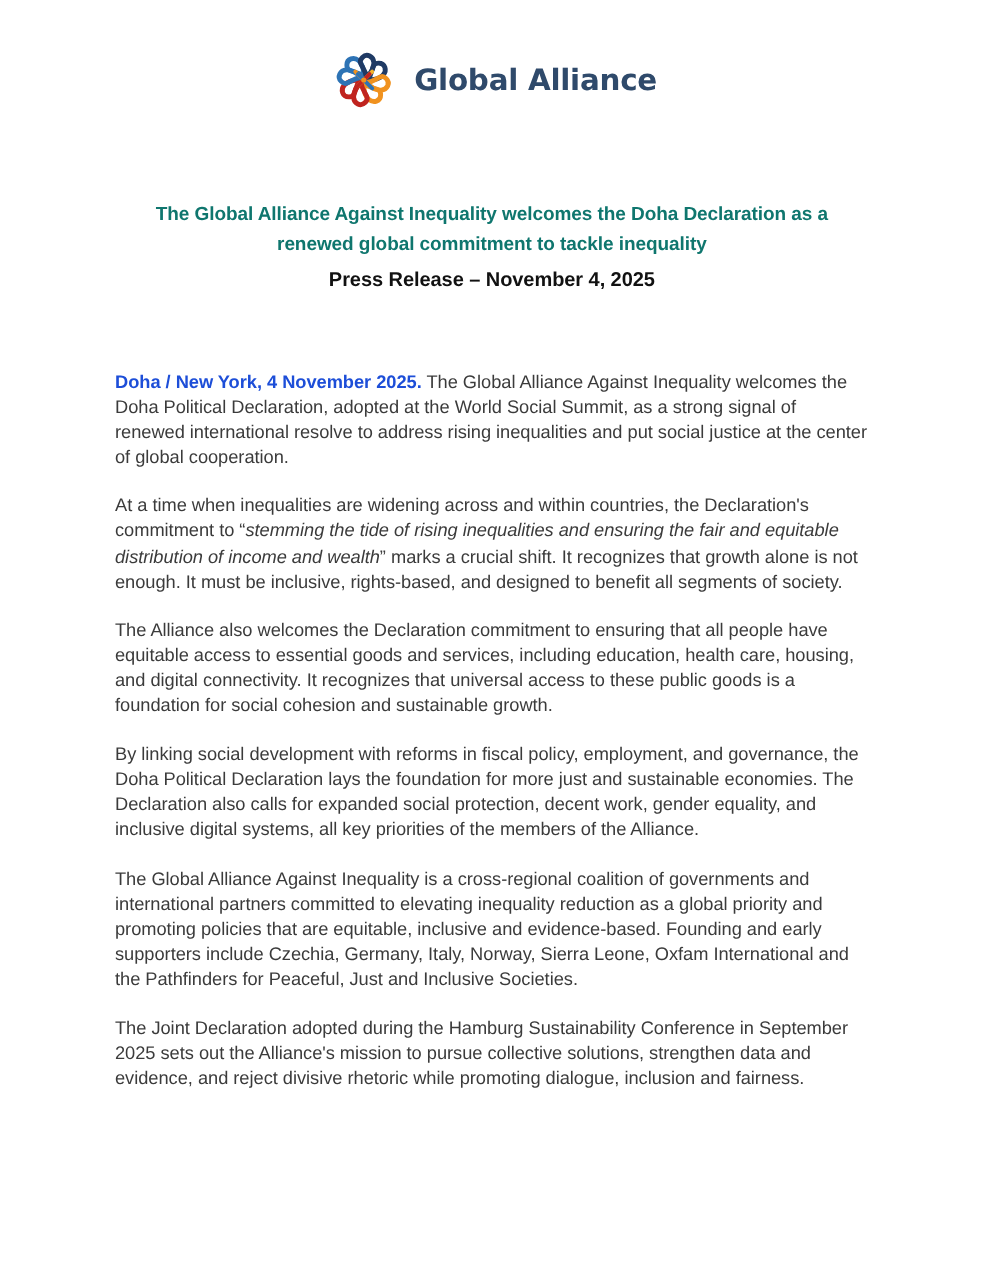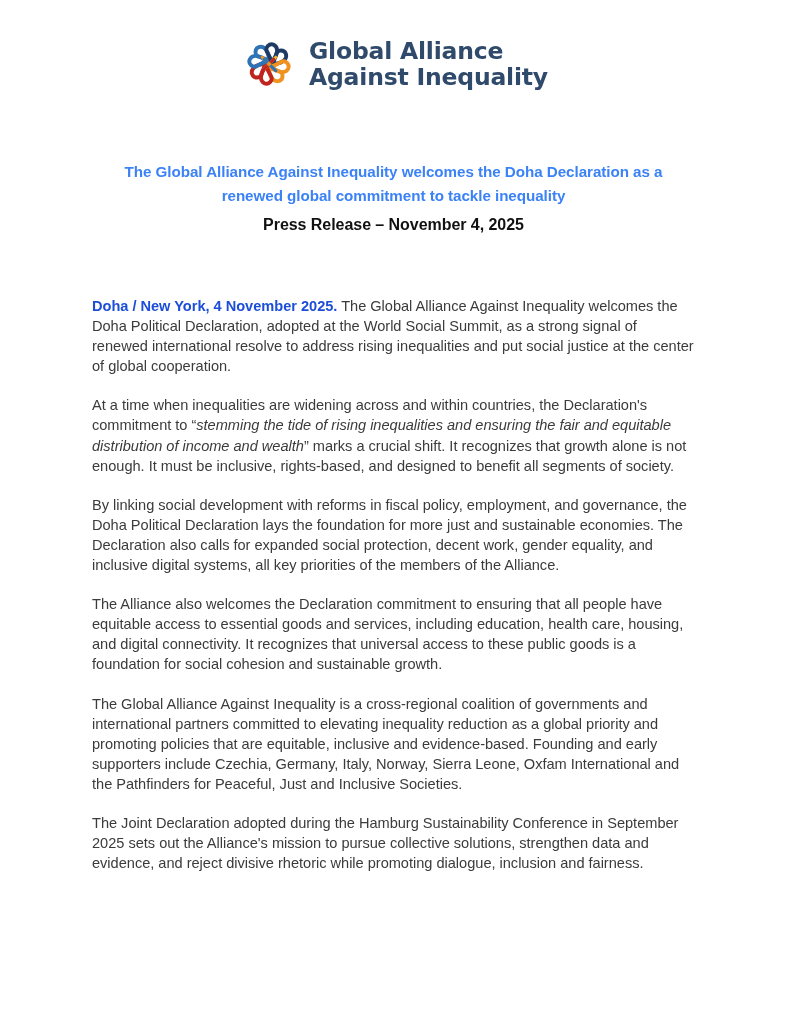--- a/index.html
+++ b/index.html
@@ -60,21 +60,21 @@
   
   .headline {
     position: absolute;
     top: 160px;
     left: 92px;
     width: 603px;
     text-align: center;
     font-size: 15.2px;
     font-weight: 700;
     line-height: 1.55;
-    color: #3b82f6;
+    color: #0f766e;
     letter-spacing: -0.05px;
   }
   .subhead {
     position: absolute;
     top: 213px;
     left: 92px;
     width: 603px;
     text-align: center;
     font-size: 16px;
     font-weight: 700;
@@ -150,38 +150,37 @@
               <path d="M-13, 13 L 9,-9" stroke="#c0241f"></path>
               <path d="M 13, 13 L -9,-9" stroke="#2d73b5"></path>
             </g>
             <circle r="4" fill="#f0921f" stroke="none"></circle>
           </g>
         </g>
       </svg>
 
       <div class="logo-words">
         <span class="logo-line">Global Alliance</span>
-        <span class="logo-line">Against Inequality</span>
       </div>
 
     </div>
   </div>
 
   <div class="headline">The Global Alliance Against Inequality welcomes the Doha Declaration as a renewed global commitment to tackle inequality</div>
   <div class="subhead">Press Release – November 4, 2025</div>
 
   <div class="body-copy">
 
     <p class="para"><b>Doha / New York, 4 November 2025.</b><span> The Global Alliance Against Inequality welcomes the Doha Political Declaration, adopted at the World Social Summit, as a strong signal of renewed international resolve to address rising inequalities and put social justice at the center of global cooperation.</span></p>
 
     <p class="para"><span>At a time when inequalities are widening across and within countries, the Declaration's commitment to “</span><i class="quote-it">stemming the tide of rising inequalities and ensuring the fair and equitable distribution of income and wealth</i><span>” marks a crucial shift. It recognizes that growth alone is not enough. It must be inclusive, rights-based, and designed to benefit all segments of society.</span></p>
 
+    <p class="para">The Alliance also welcomes the Declaration commitment to ensuring that all people have equitable access to essential goods and services, including education, health care, housing, and digital connectivity. It recognizes that universal access to these public goods is a foundation for social cohesion and sustainable growth.</p>
+
     <p class="para">By linking social development with reforms in fiscal policy, employment, and governance, the Doha Political Declaration lays the foundation for more just and sustainable economies. The Declaration also calls for expanded social protection, decent work, gender equality, and inclusive digital systems, all key priorities of the members of the Alliance.</p>
-
-    <p class="para">The Alliance also welcomes the Declaration commitment to ensuring that all people have equitable access to essential goods and services, including education, health care, housing, and digital connectivity. It recognizes that universal access to these public goods is a foundation for social cohesion and sustainable growth.</p>
 
     <p class="para">The Global Alliance Against Inequality is a cross-regional coalition of governments and international partners committed to elevating inequality reduction as a global priority and promoting policies that are equitable, inclusive and evidence-based. Founding and early supporters include Czechia, Germany, Italy, Norway, Sierra Leone, Oxfam International and the Pathfinders for Peaceful, Just and Inclusive Societies.</p>
 
     <p class="para">The Joint Declaration adopted during the Hamburg Sustainability Conference in September 2025 sets out the Alliance's mission to pursue collective solutions, strengthen data and evidence, and reject divisive rhetoric while promoting dialogue, inclusion and fairness.</p>
 
   </div>
 
 </div>
 
 </body></html>

